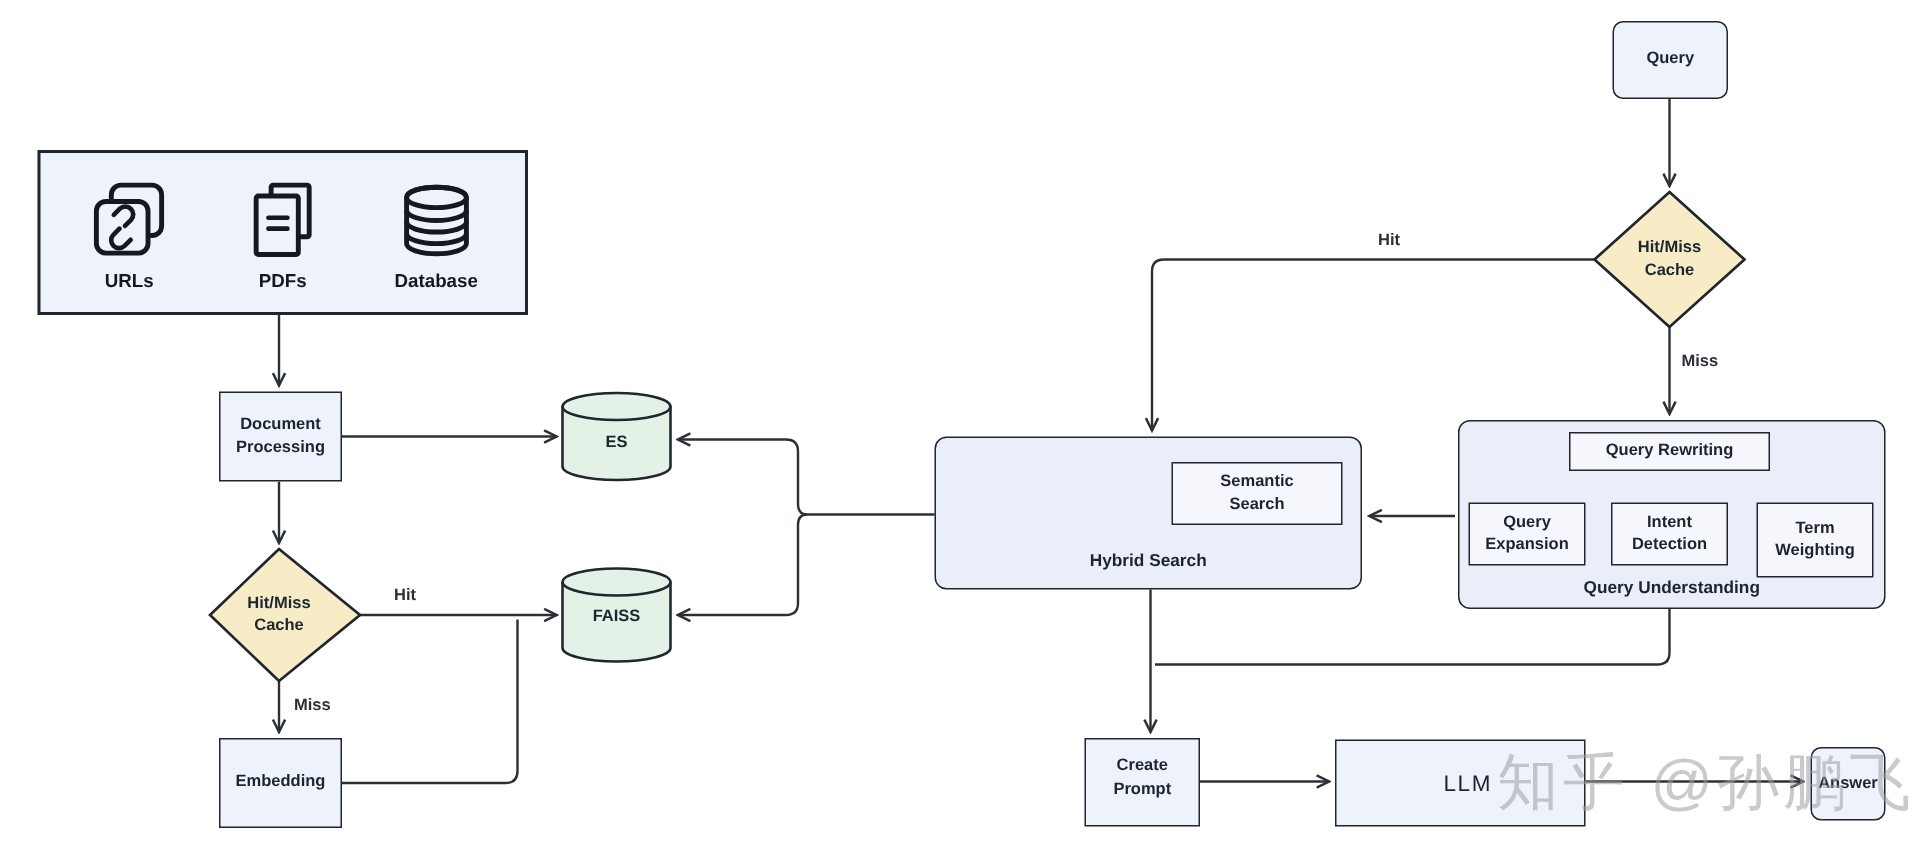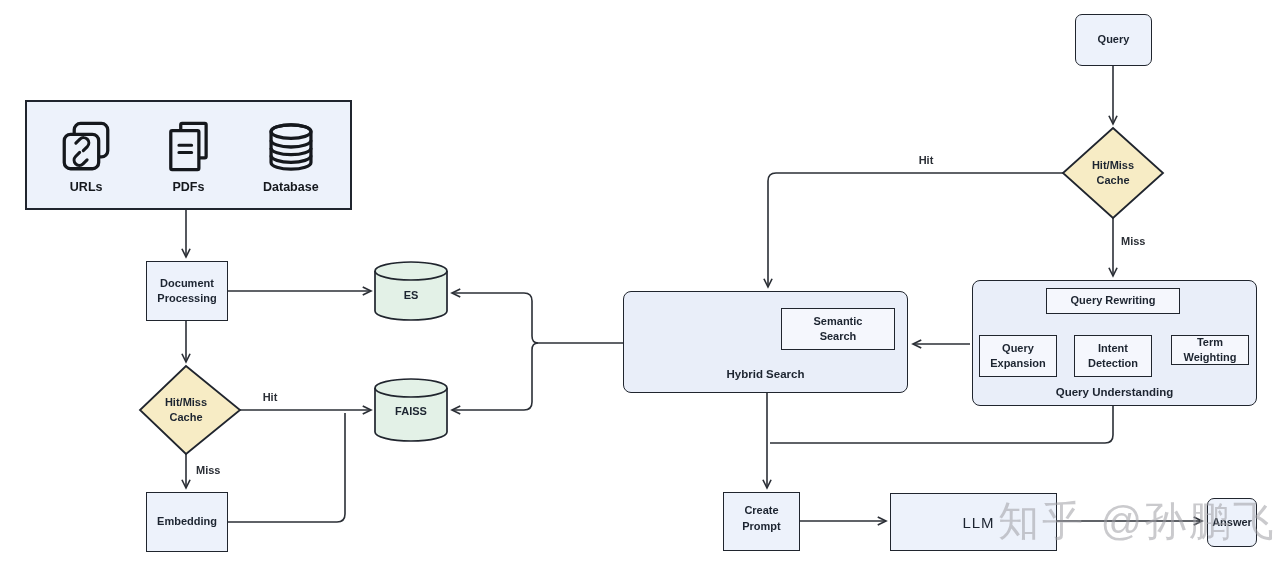--- a/index.html
+++ b/index.html
@@ -159,21 +159,21 @@
   <div class="node container" style="left:972px;top:280px;width:285px;height:126px;"></div>
   <div class="node inner" style="left:1046px;top:288px;width:134px;height:26px;">
     <span>Query Rewriting</span>
   </div>
   <div class="node inner" style="left:979px;top:335px;width:78px;height:42px;">
     <span>Query Expansion</span>
   </div>
   <div class="node inner" style="left:1074px;top:335px;width:78px;height:42px;">
     <span>Intent Detection</span>
   </div>
-  <div class="node inner" style="left:1171px;top:335px;width:78px;height:30px;">
+  <div class="node inner" style="left:1171px;top:335px;width:78px;height:50px;">
     <span>Term Weighting</span>
   </div>
   <div class="ctr-label" style="left:972px;top:386px;width:285px;">Query Understanding</div>
 
   <div class="node" style="left:723px;top:492px;width:77px;height:59px;padding:16px 12px;align-items:flex-end;">
     <span>Create Prompt</span>
   </div>
   <div class="node llm-node" style="left:890px;top:493px;width:167px;height:58px;padding-left:10px;">
     <span>LLM</span>
   </div>

